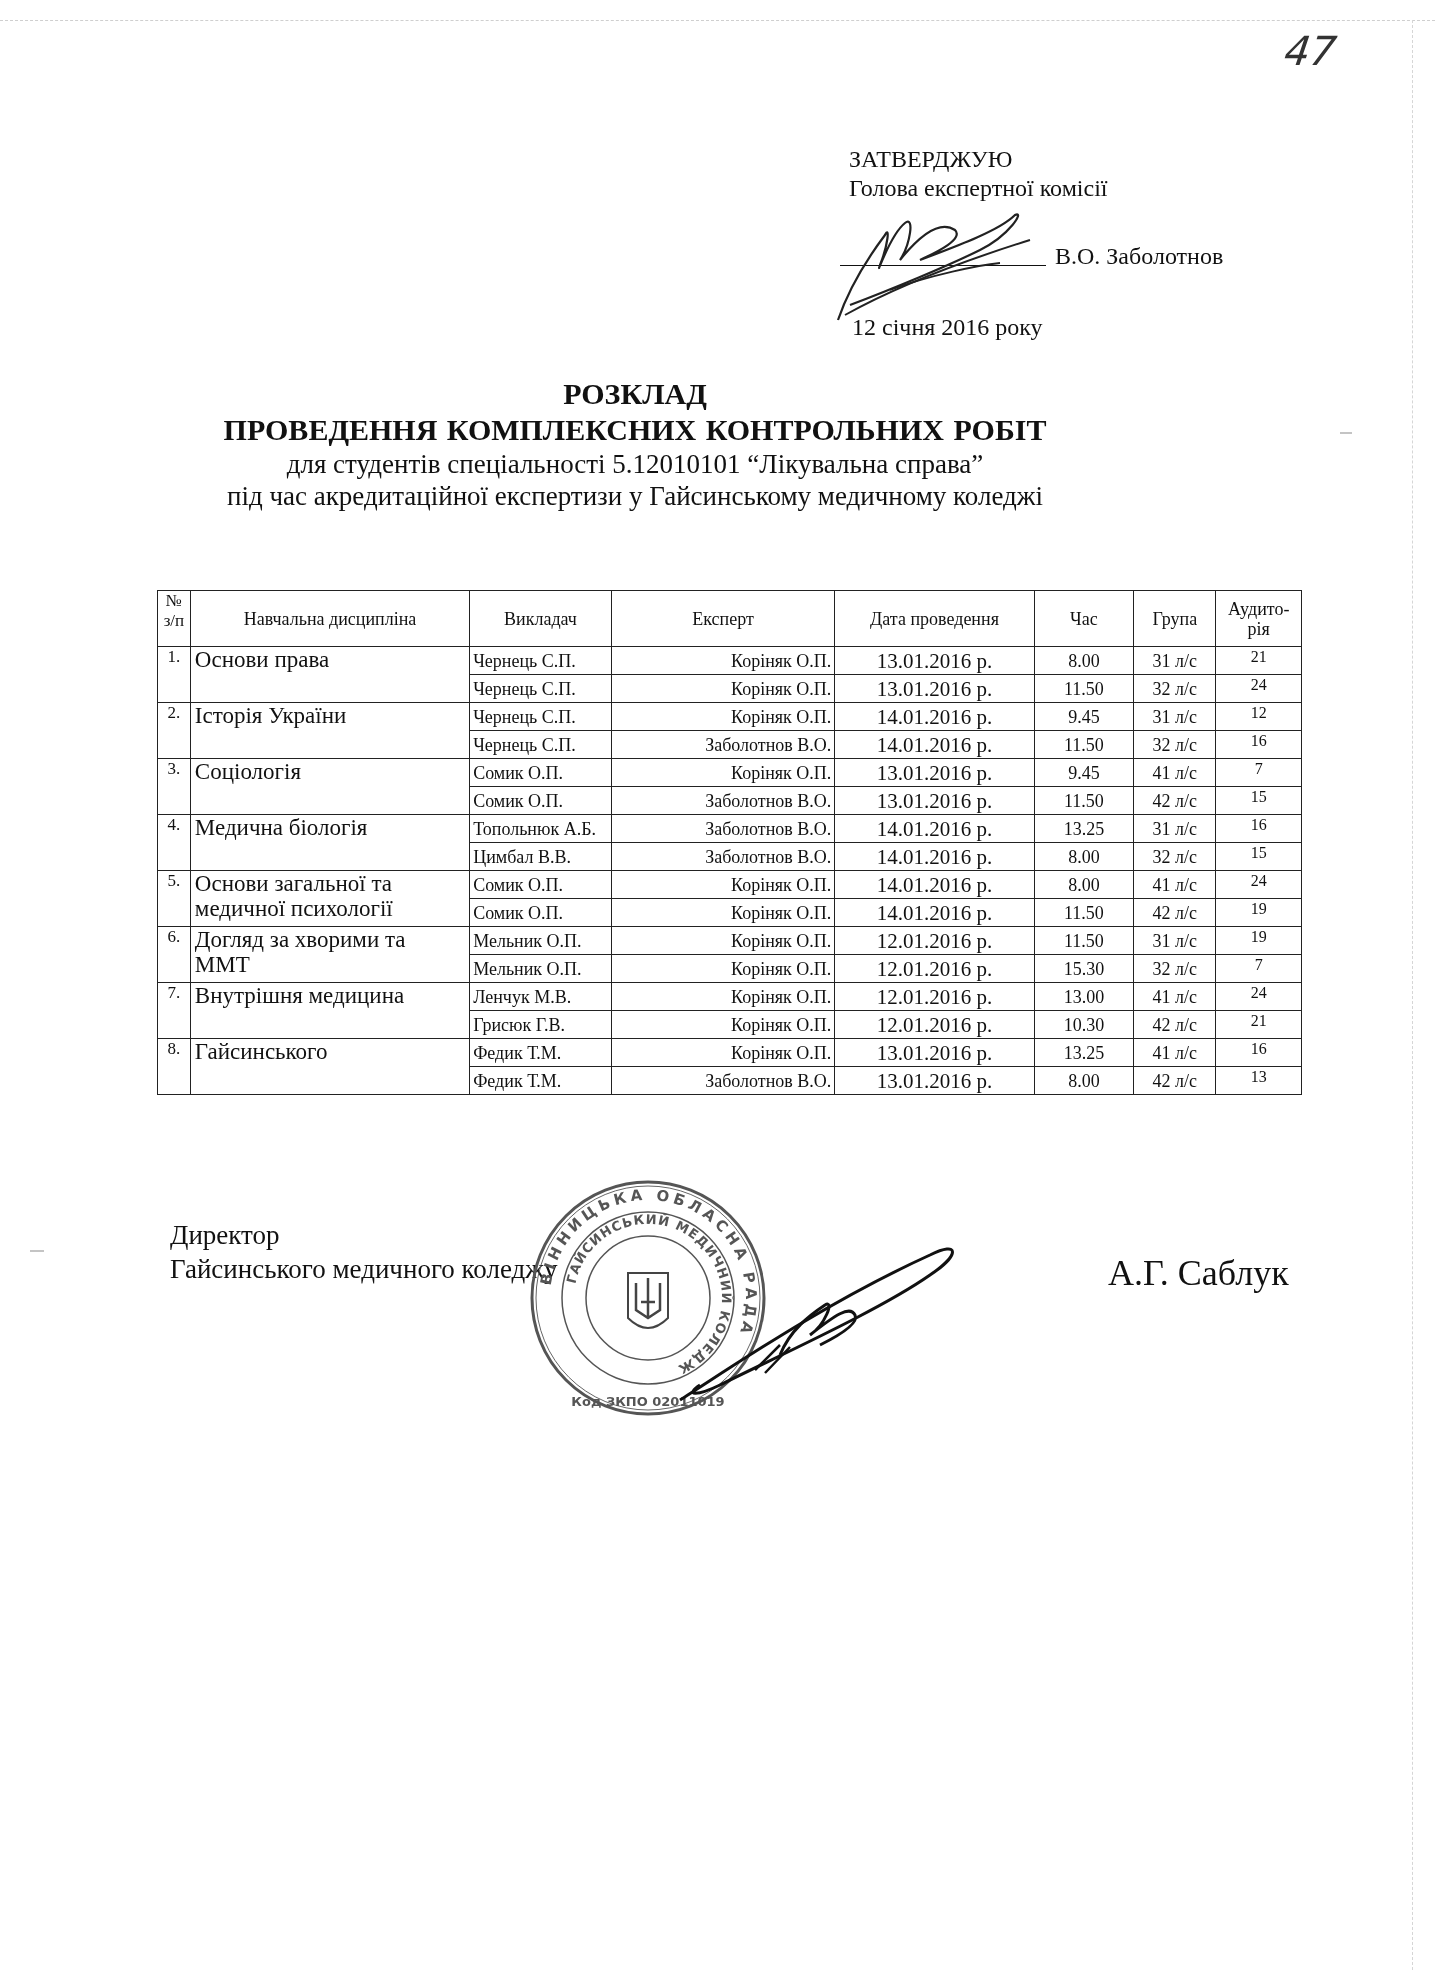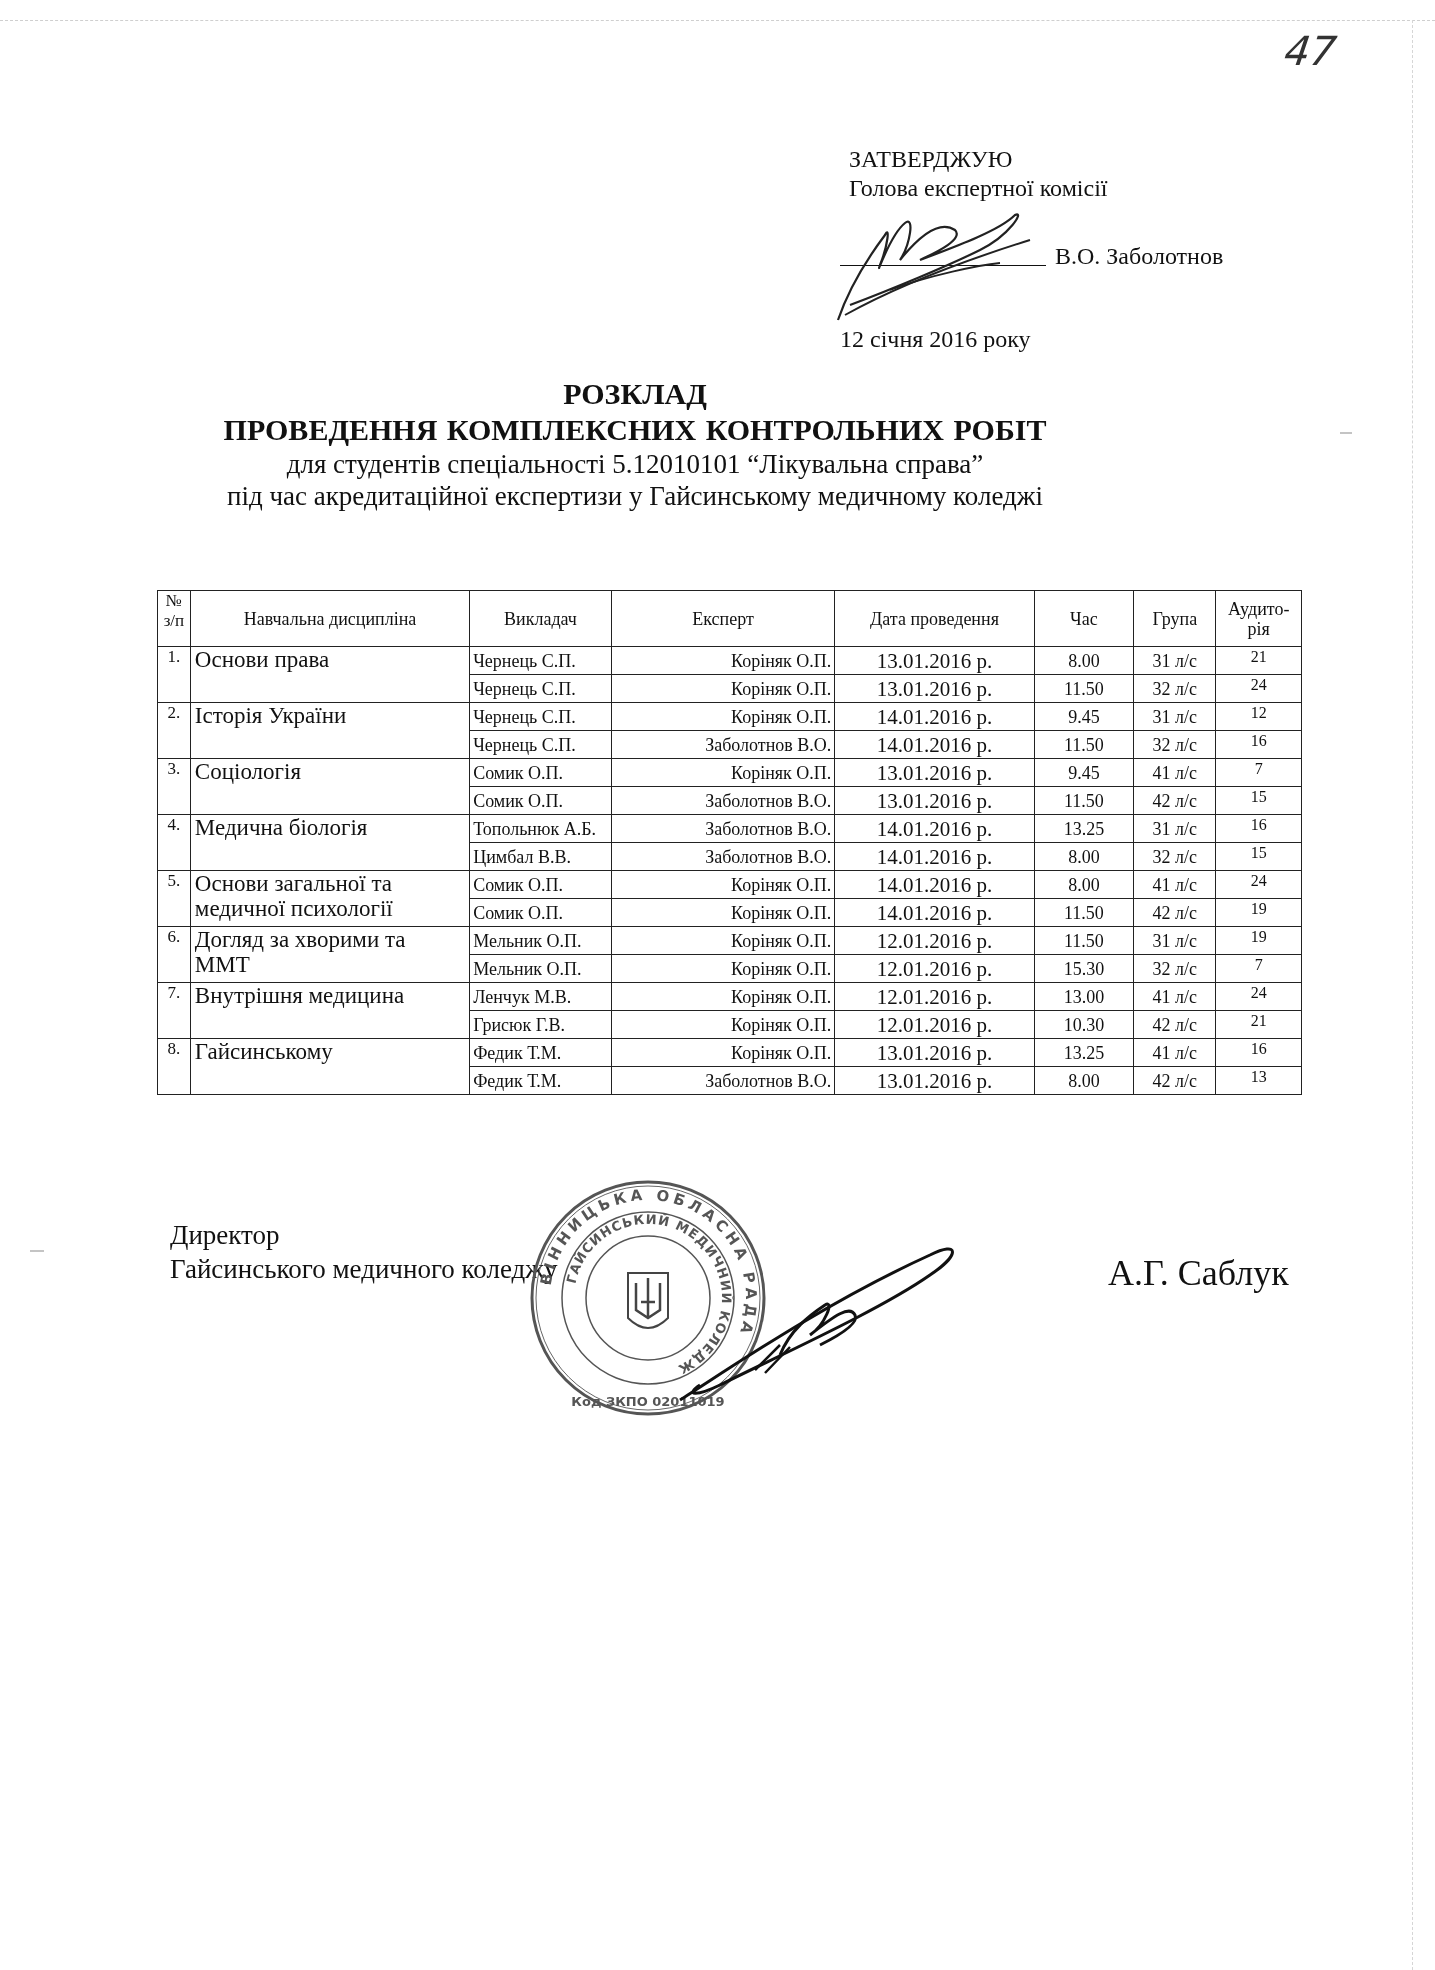--- a/index.html
+++ b/index.html
@@ -9,21 +9,21 @@
     font-family: "Liberation Serif", serif; color: #111;
   }
   .scan-edge-top { position: absolute; left: 0; top: 20px; width: 1435px; height: 1px; border-top: 1px dashed #cfcfcf; }
   .scan-edge-right { position: absolute; left: 1412px; top: 20px; width: 1px; height: 1950px; border-left: 1px dashed #d6d6d6; }
   .page-number { position: absolute; left: 1285px; top: 28px; font-family: "DejaVu Sans", sans-serif; font-style: italic; font-size: 40px; color: #333; transform: skewX(-8deg); }
 
   .approval { position: absolute; left: 840px; top: 145px; font-size: 24px; line-height: 29px; }
   .approval .line { white-space: nowrap; margin-left: 9px; }
   .approval .sig-line { position: absolute; left: 0; top: 120px; width: 206px; border-bottom: 1px solid #111; }
   .approval .name { position: absolute; left: 215px; top: 97px; white-space: nowrap; }
-  .approval .date { position: absolute; left: 0; top: 168px; white-space: nowrap; margin-top: 12px; }
+  .approval .date { position: absolute; left: 12px; top: 168px; white-space: nowrap; }
   .sig1 { position: absolute; left: 830px; top: 205px; }
 
   .title-block { position: absolute; left: 0; top: 376px; width: 1600px; text-align: center; margin-left: -165px; }
   .title-block div { white-space: nowrap; }
   .t1 { font-weight: bold; font-size: 30px; line-height: 36px; }
   .t2 { font-weight: bold; font-size: 30px; line-height: 36px; word-spacing: 2px; }
   .t3 { font-size: 27px; line-height: 32px; }
 
   table.schedule {
     position: absolute; left: 157px; top: 590px;
@@ -224,21 +224,21 @@
       <tr>
         <td class="c-teacher">Грисюк Г.В.</td>
         <td class="c-expert">Коріняк О.П.</td>
         <td class="c-date">12.01.2016 р.</td>
         <td class="c-time">10.30</td>
         <td class="c-group">42 л/с</td>
         <td class="c-room">21</td>
       </tr>
       <tr>
         <td class="c-no" rowspan="2">8.</td>
-        <td class="c-disc" rowspan="2">Гайсинському</td>
+        <td class="c-disc" rowspan="2">Гайсинського</td>
         <td class="c-teacher">Федик Т.М.</td>
         <td class="c-expert">Коріняк О.П.</td>
         <td class="c-date">13.01.2016 р.</td>
         <td class="c-time">13.25</td>
         <td class="c-group">41 л/с</td>
         <td class="c-room">16</td>
       </tr>
       <tr>
         <td class="c-teacher">Федик Т.М.</td>
         <td class="c-expert">Заболотнов В.О.</td>

